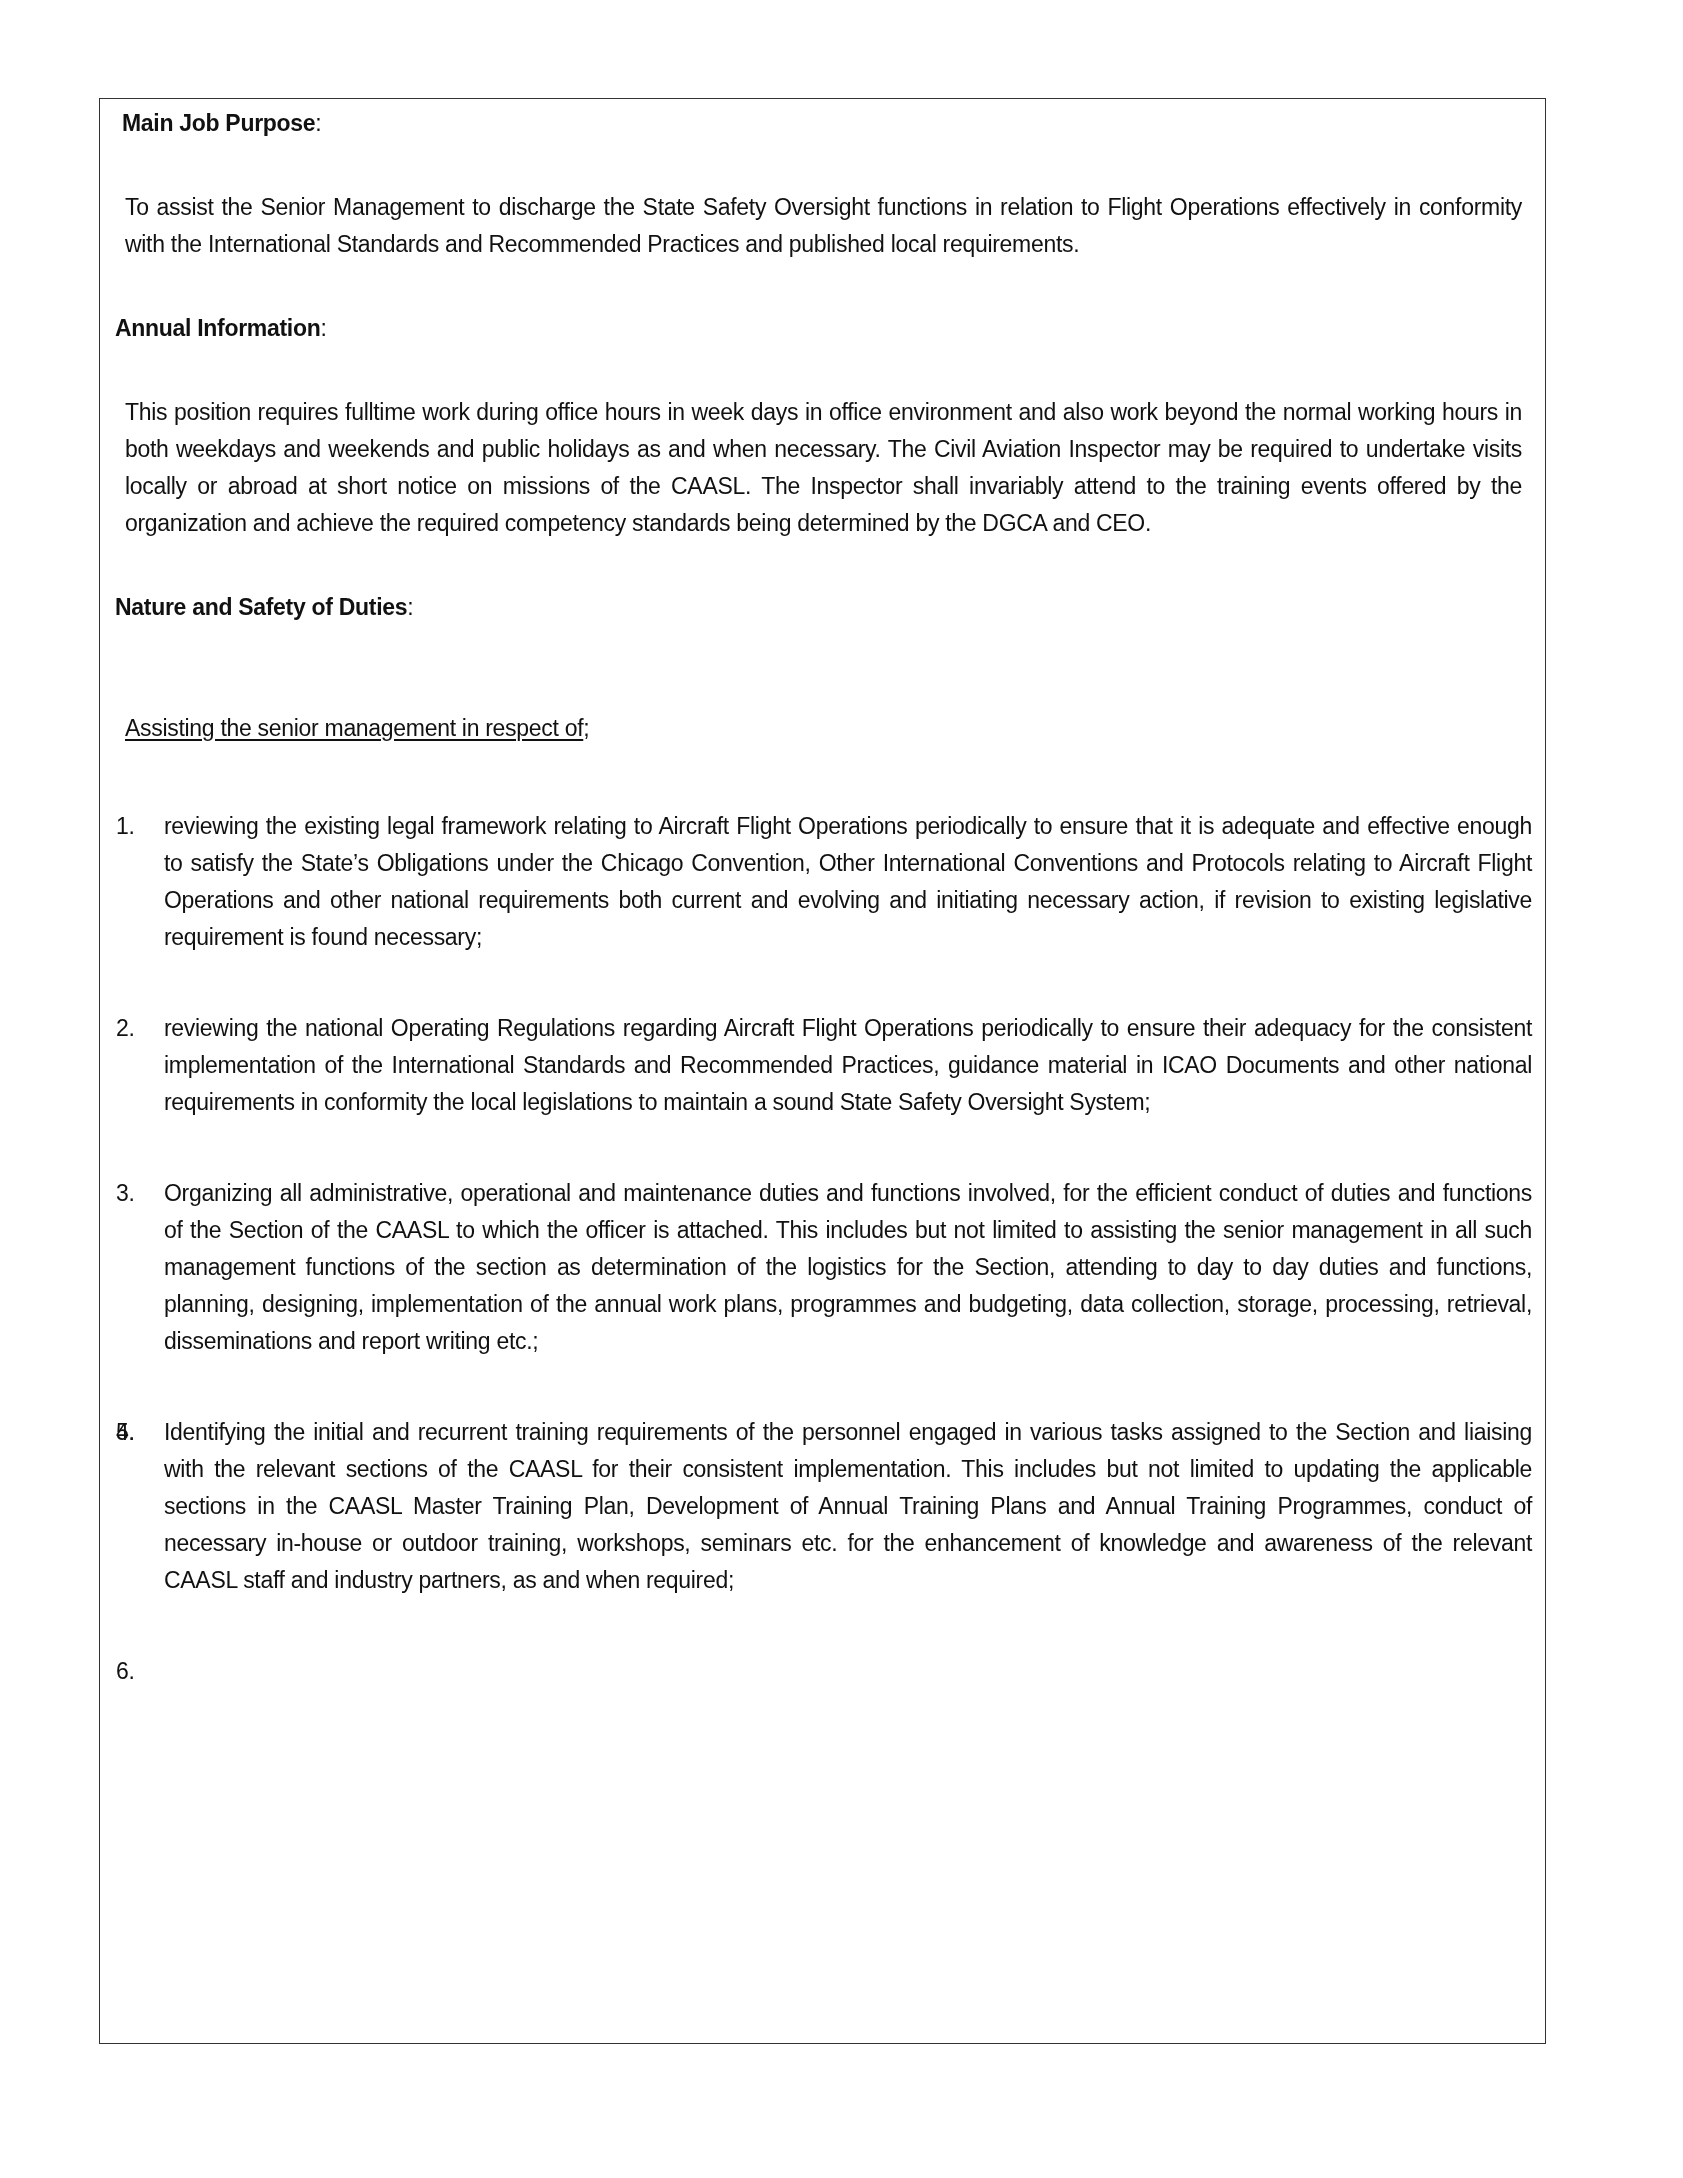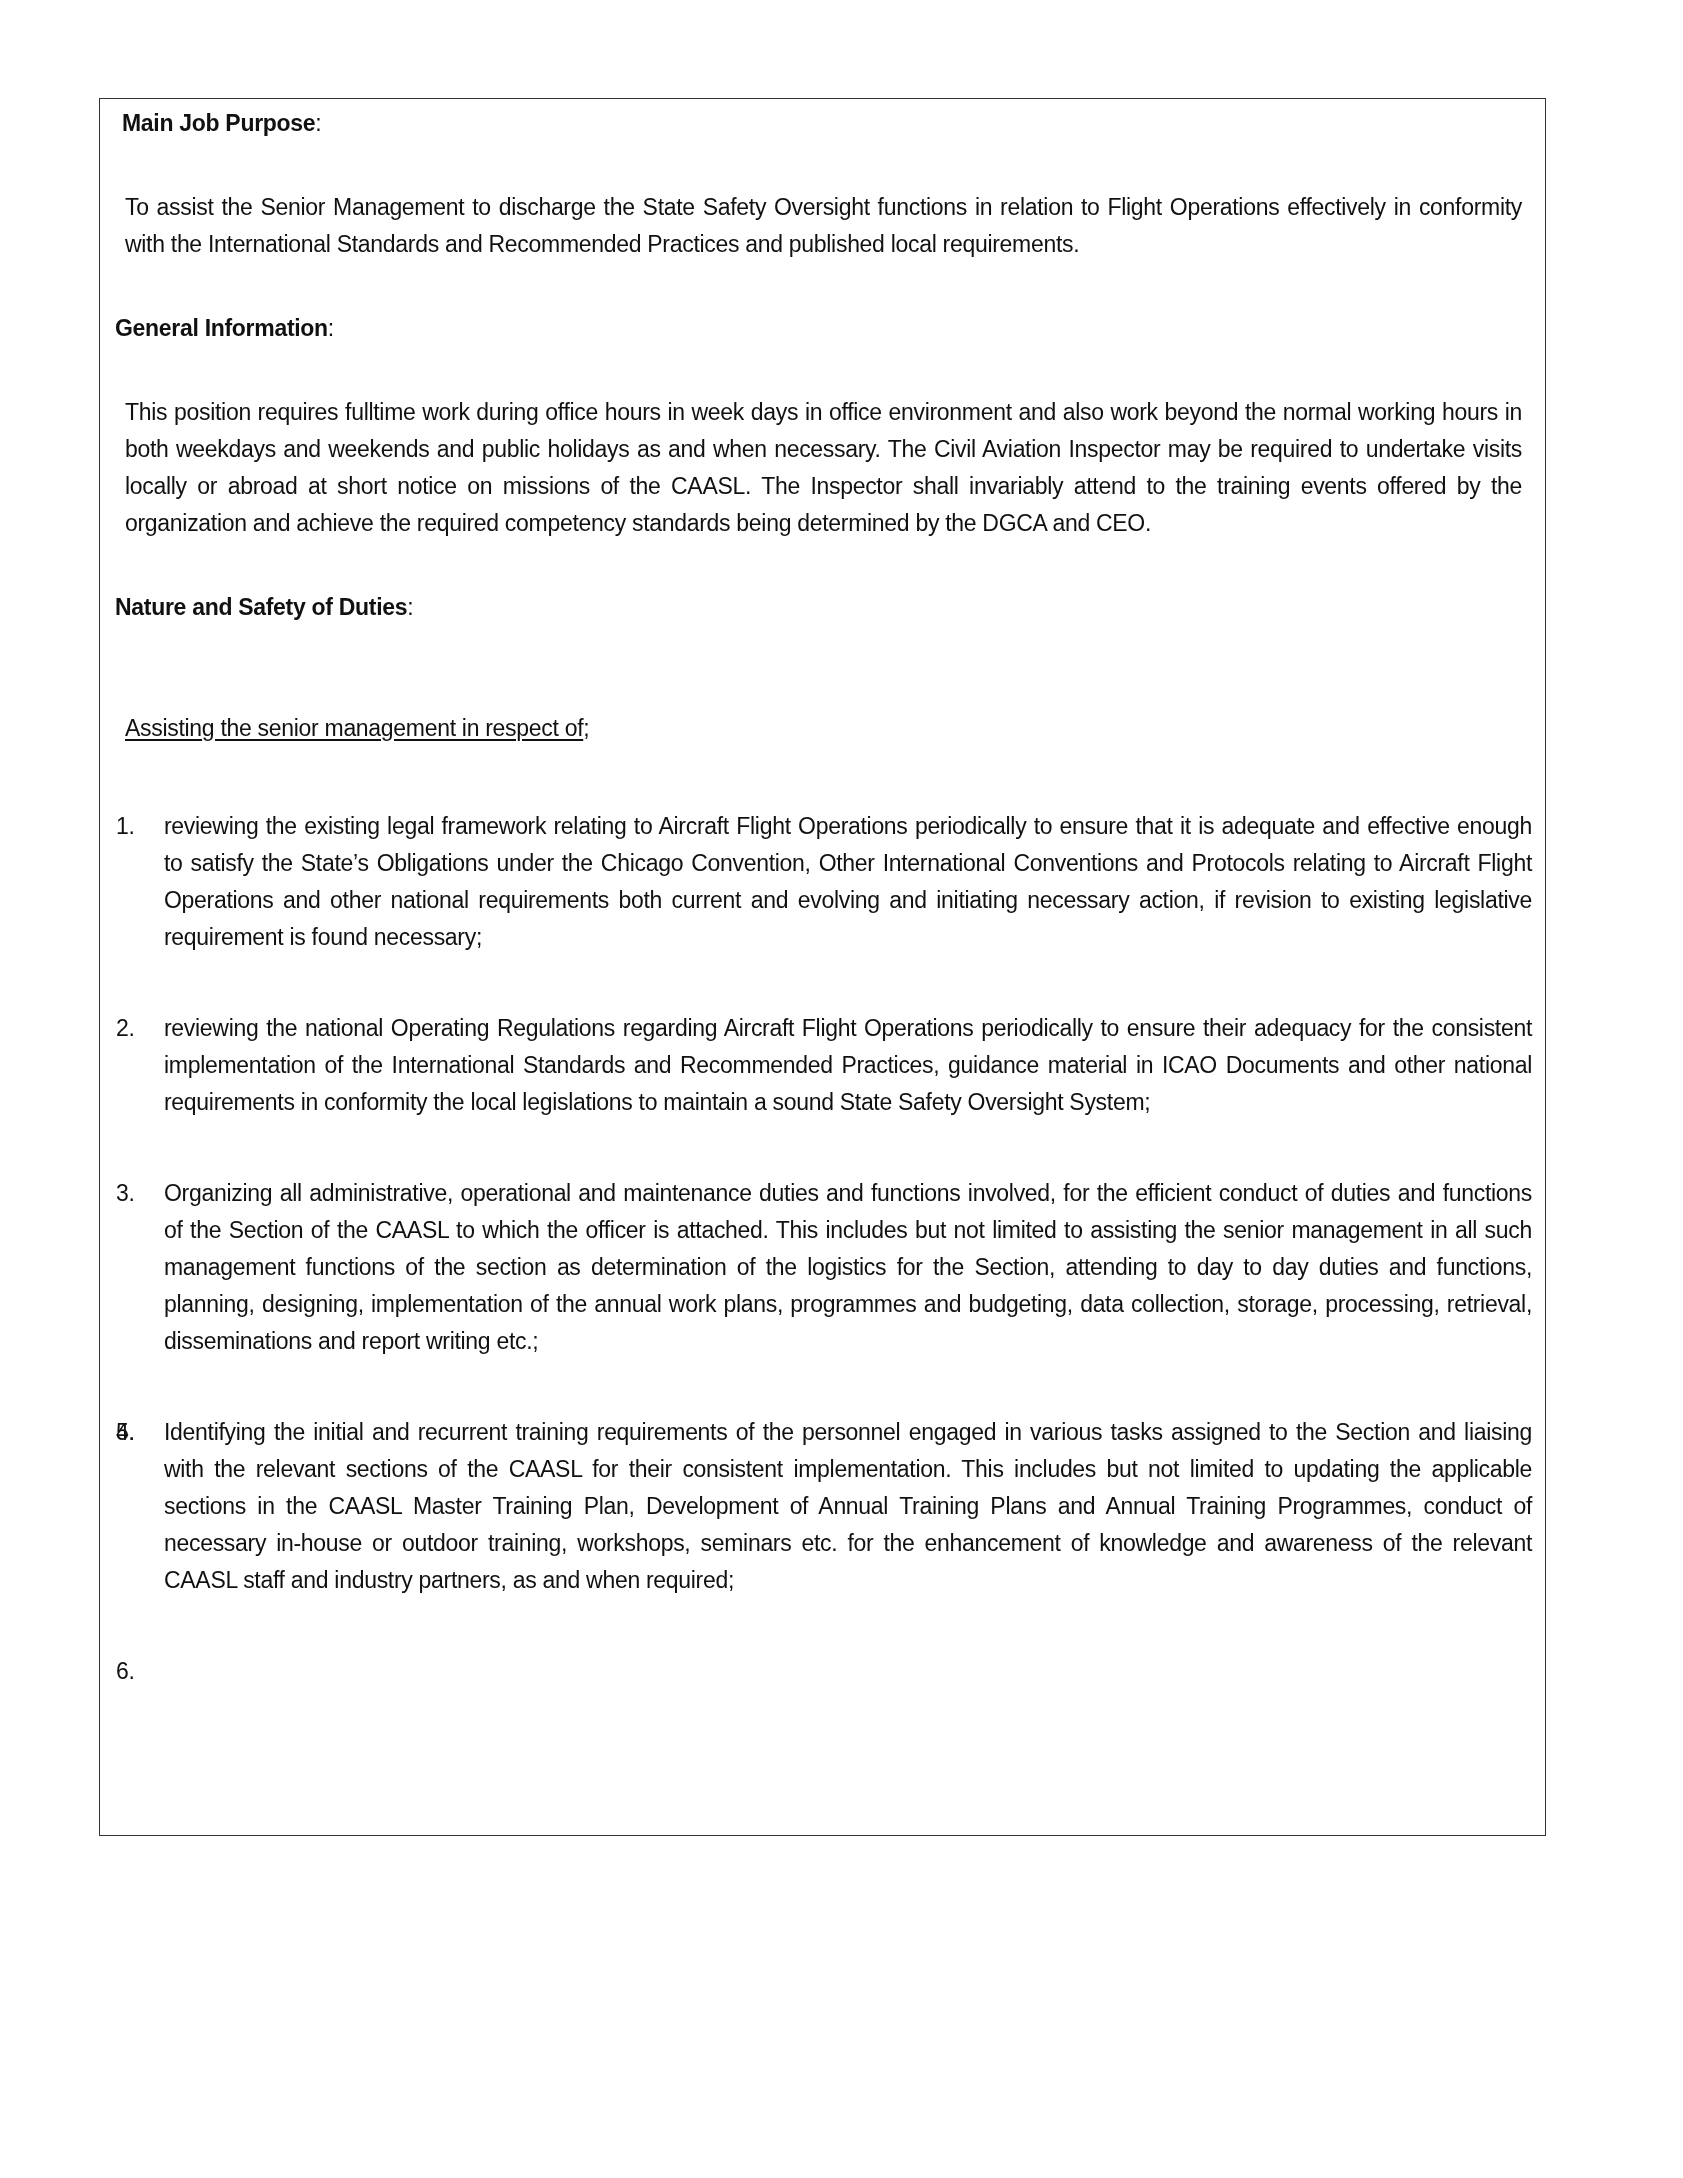--- a/index.html
+++ b/index.html
@@ -13,21 +13,21 @@
       position: relative;
       overflow: hidden;
       font-family: "Liberation Sans", sans-serif;
       color: #111111;
     }
     .page-box {
       position: absolute;
       left: 99px;
       top: 98px;
       width: 1447px;
-      height: 1738px;
+      height: 1946px;
       border: 1.5px solid #333333;
       box-sizing: border-box;
       overflow: hidden;
     }
     .content {
       position: absolute;
       left: 15px;
       top: 0;
       width: 1417px;
       font-size: 23px;
@@ -85,21 +85,21 @@
 <body>
 
 <div class="page-box">
   <div class="content">
 
     <h2 class="heading first"><b>Main Job Purpose</b><span>:</span></h2>
     <div class="gap"></div>
     <p class="para">To assist the Senior Management to discharge the State Safety Oversight functions in relation to Flight Operations effectively in conformity with the International Standards and Recommended Practices and published local requirements.</p>
     <div class="gap"></div>
 
-    <h2 class="heading"><b>General Information</b><span>:</span></h2>
+    <h2 class="heading"><b>Annual Information</b><span>:</span></h2>
     <div class="gap"></div>
     <p class="para">This position requires fulltime work during office hours in week days in office environment and also work beyond the normal working hours in both weekdays and weekends and public holidays as and when necessary. The Civil Aviation Inspector may be required to undertake visits locally or abroad at short notice on missions of the CAASL. The Inspector shall invariably attend to the training events offered by the organization and achieve the required competency standards being determined by the DGCA and CEO.</p>
     <div class="gap"></div>
 
     <h2 class="heading"><b>Nature and Safety of Duties</b><span>:</span></h2>
     <div class="gap"></div>
     <div class="gap"></div>
     <p class="para"><span class="underline">Assisting the senior management in respect of</span><span>;</span></p>
     <div class="list-top"></div>
 

